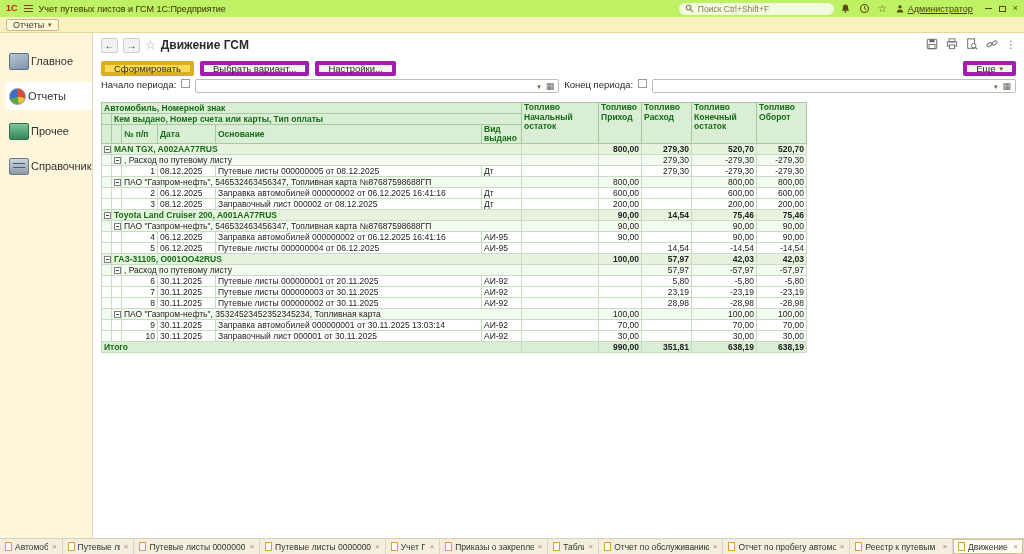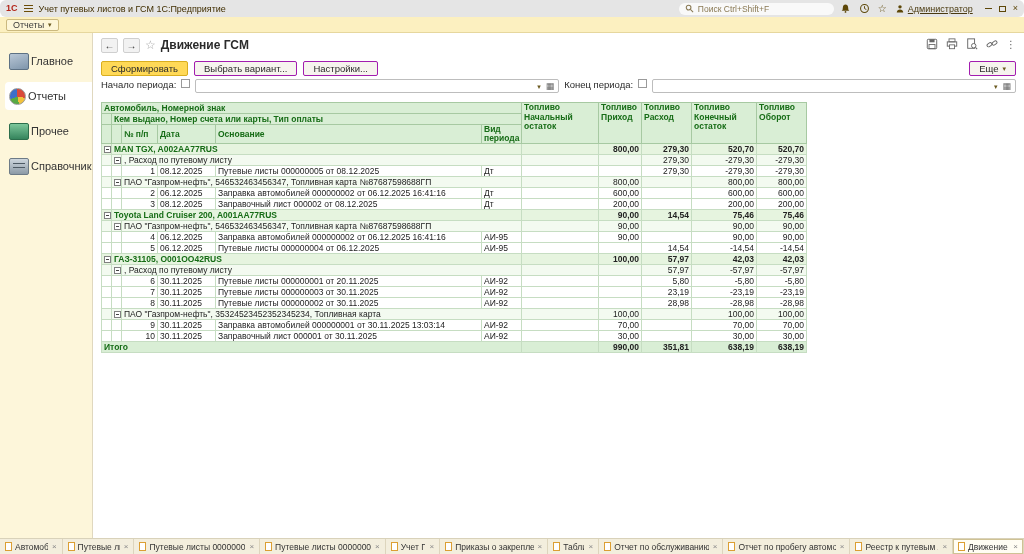--- a/index.html
+++ b/index.html
@@ -1,21 +1,21 @@
 <!DOCTYPE html>
 <html><head>
 <meta charset="utf-8">
 <style>
   html,body{margin:0;padding:0;width:1024px;height:554px;overflow:hidden;
     font-family:"Liberation Sans","DejaVu Sans",sans-serif;background:#fff;}
   *{box-sizing:border-box;}
 
   
-  .topbar{position:absolute;left:0;top:0;right:0;height:17px;background:#e5e5e5;
-    display:flex;align-items:center;gap:6px;padding:0 6px;border-radius:6px;}
+  .topbar{position:absolute;left:0;top:0;right:0;height:17px;background:#bef264;
+    display:flex;align-items:center;gap:6px;padding:0 6px;}
   .logo{color:#b3261a;font-weight:bold;font-size:9px;line-height:17px;}
   .burger{width:9px;height:7px;background:linear-gradient(#6b4d08 0 1px,transparent 1px 3px,#6b4d08 3px 4px,transparent 4px 6px,#6b4d08 6px 7px);}
   .top-title{font-size:9px;color:#402e00;white-space:nowrap;}
   .search{margin-left:auto;width:155px;height:12px;background:rgba(255,255,255,.78);
     border-radius:6px;display:flex;align-items:center;gap:4px;padding:0 6px;
     color:#8a7a55;font-size:8.5px;}
   .top-icons{display:flex;align-items:center;gap:8px;color:#5d4708;}
   .user{display:flex;align-items:flex-end;gap:3px;font-size:9px;color:#4a3a10;text-decoration:underline;}
   .win-controls{display:flex;align-items:center;gap:7px;margin-left:4px;}
   .wc-min{width:7px;height:1px;background:#5d4708;}
@@ -52,21 +52,21 @@
   .navrow{height:24px;display:flex;align-items:center;gap:5px;padding:0 8px;position:relative;}
   .navbtn{width:17px;height:15px;display:flex;align-items:center;justify-content:center;
     font-size:10px;color:#333;background:#f2f2f2;border:1px solid #cfcfcf;border-radius:2px;}
   .fav-star{color:#a8a8a8;font-size:12px;}
   .form-title{font-size:12px;font-weight:bold;color:#2b2b2b;}
   .form-icons{position:absolute;right:8px;top:5px;display:flex;gap:8px;align-items:center;color:#666;}
   .kebab{font-size:10px;color:#666;}
 
   .toolbar{height:22px;display:flex;align-items:center;gap:6px;padding:0 8px;position:relative;}
   .btn{height:15px;display:flex;align-items:center;gap:4px;padding:0 9px;font-size:9.5px;
-    color:#2b2b2b;background:#f6f4ee;border:1px solid #a21caf;border-radius:2px;white-space:nowrap;}
+    color:#2b2b2b;background:#f6f4ee;border:4px solid #a21caf;border-radius:2px;white-space:nowrap;}
   .btn.primary{background:#ffd957;border-color:#d9ae1f;}
   .btn-more{position:absolute;right:8px;}
 
   .period{height:20px;display:flex;align-items:flex-start;gap:5px;padding:0 8px;font-size:9.5px;color:#2b2b2b;}
   .chk{width:9px;height:9px;border:1px solid #9a9a9a;background:#fff;flex:0 0 auto;}
   .datefield{flex:1;height:14px;border:1px solid #bdbdbd;border-radius:2px;background:#fff;
     display:flex;align-items:center;justify-content:flex-end;gap:5px;padding:0 4px;color:#777;font-size:8px;}
   .cal{font-size:9px;color:#666;line-height:9px;}
 
   
@@ -256,21 +256,21 @@
         <tr>
           <th></th>
           <th colspan="5">Кем выдано, Номер счета или карты, Тип оплаты</th>
         </tr>
         <tr class="h3">
           <th></th>
           <th></th>
           <th>№ п/п</th>
           <th>Дата</th>
           <th>Основание</th>
-          <th>Вид периода</th>
+          <th>Вид выдано</th>
         </tr>
       </thead>
       <tbody>
           <tr class="r-g1">
             <td class="exp">
               <span class="expbox"></span>
             </td>
             <td class="name" colspan="5">MAN TGX, A002AA77RUS</td>
             <td class="val"></td>
             <td class="val">800,00</td>

